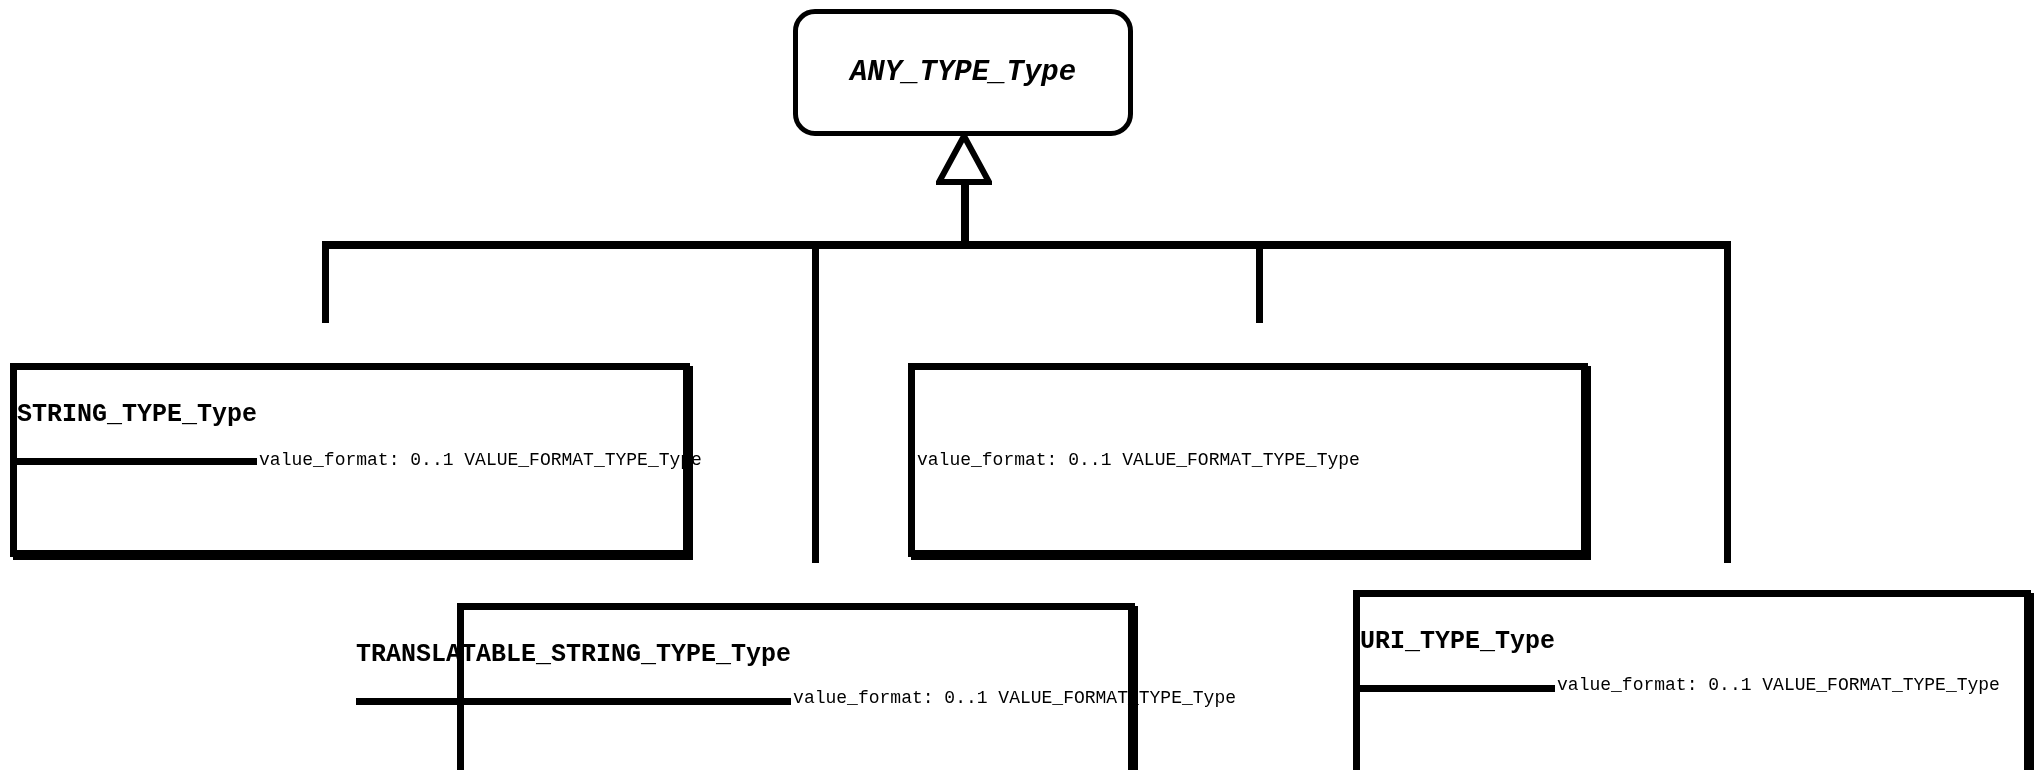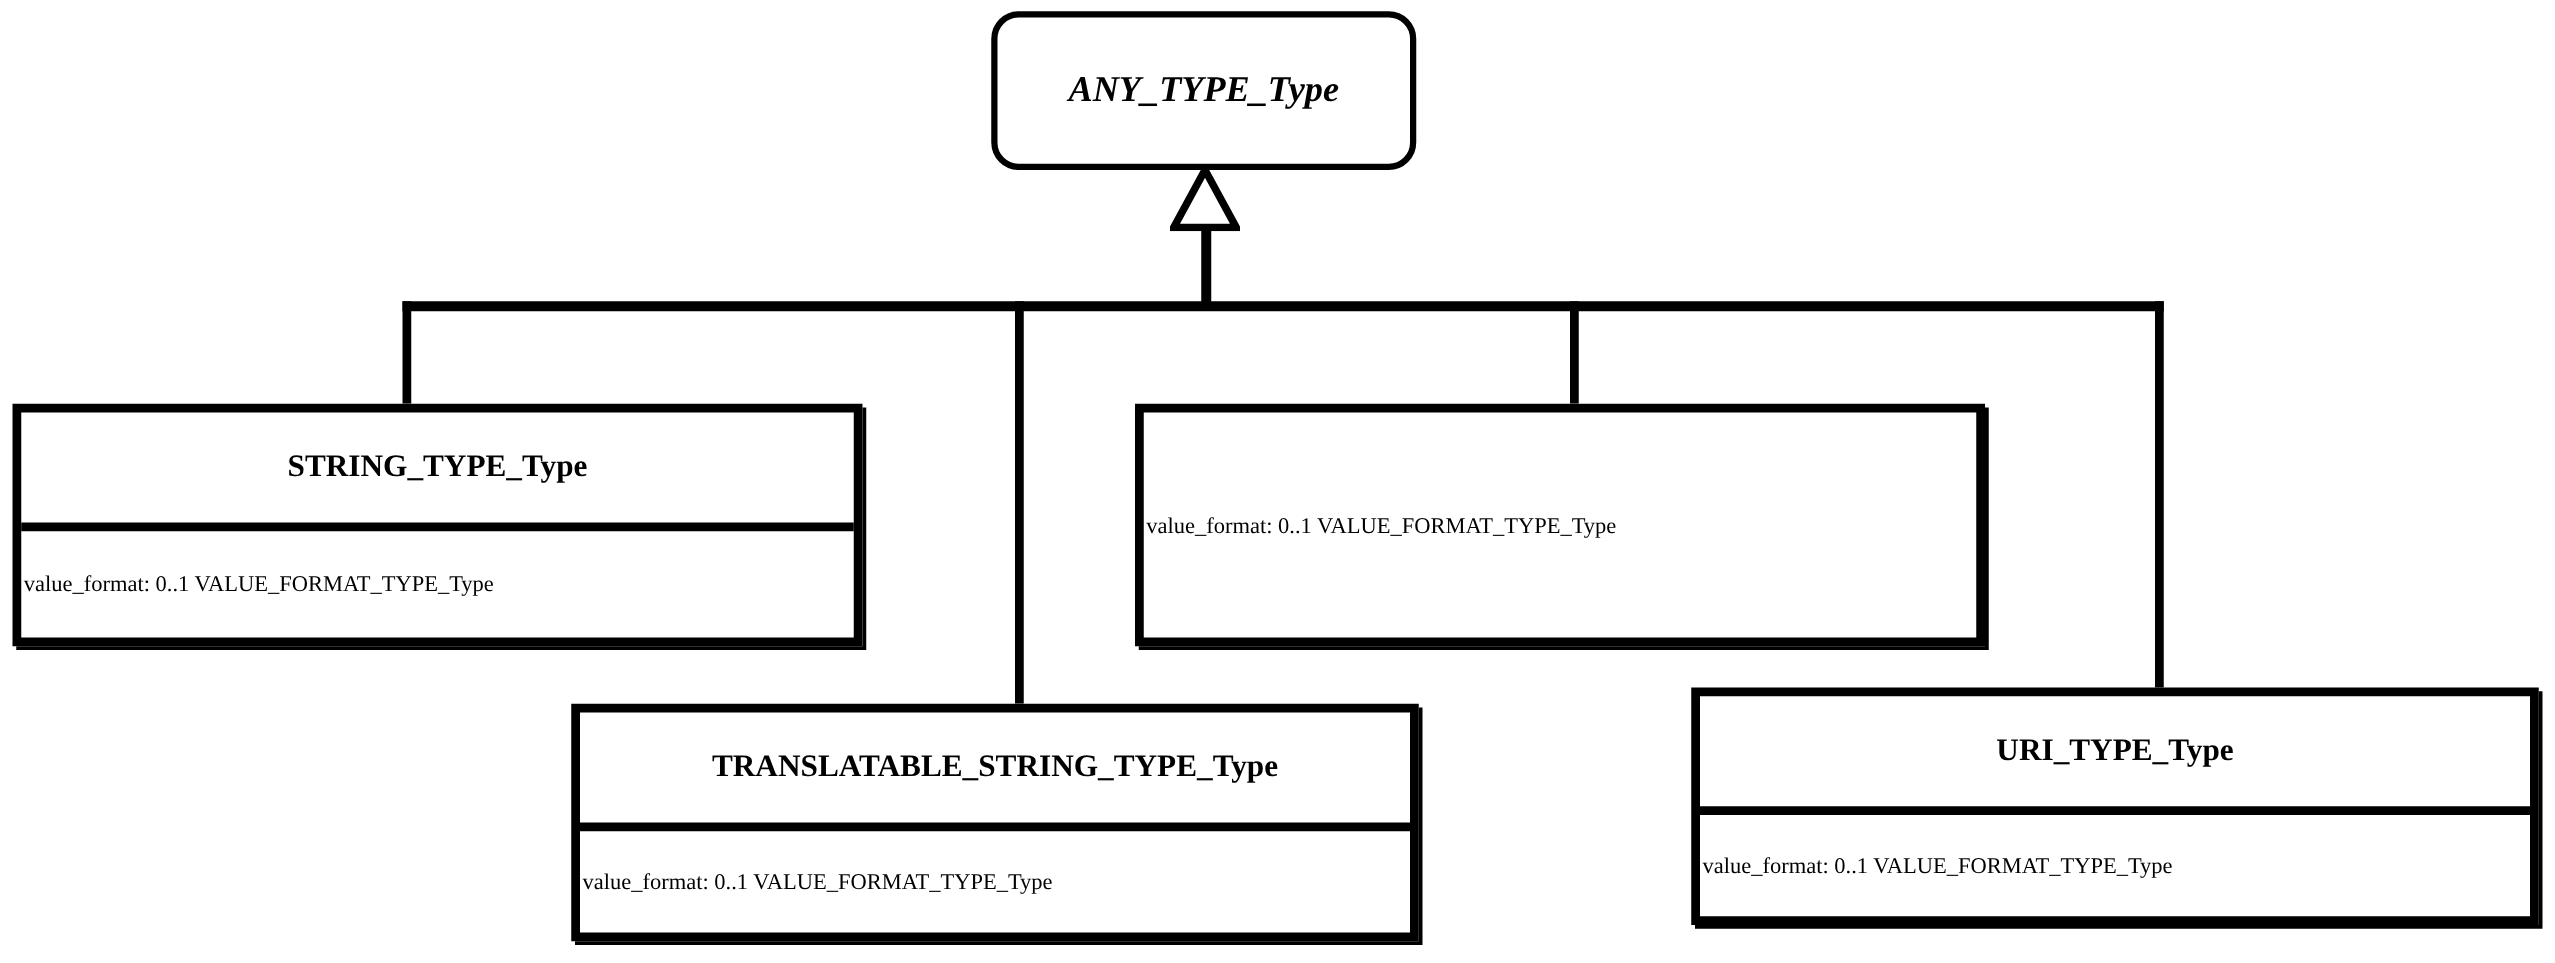--- a/index.html
+++ b/index.html
@@ -6,21 +6,21 @@
     margin: 0;
     padding: 0;
     background: #ffffff;
   }
   .canvas {
     position: relative;
     width: 2044px;
     height: 770px;
     background: #ffffff;
     color: #000000;
-    font-family: Liberation Serif, serif;
+    font-family: Liberation Mono, monospace;
     overflow: hidden;
   }
   
   .uml-abstract {
     position: absolute;
     box-sizing: border-box;
     border: 5px solid #000;
     border-radius: 22px;
     background: #fff;
     display: flex;
@@ -32,21 +32,22 @@
     white-space: nowrap;
   }
   
   .uml-class {
     position: absolute;
     box-sizing: border-box;
     border: 7px solid #000;
     background: #fff;
     box-shadow: 3px 3px 0 0 #000;
     display: flex;
-    flex-direction: column;
+    flex-direction: row;
+    margin-top: 40px;
   }
   .uml-head {
     height: 88px;
     flex: 0 0 auto;
     border-bottom: 7px solid #000;
     display: flex;
     align-items: center;
     justify-content: center;
     font-weight: bold;
     font-size: 25px;

